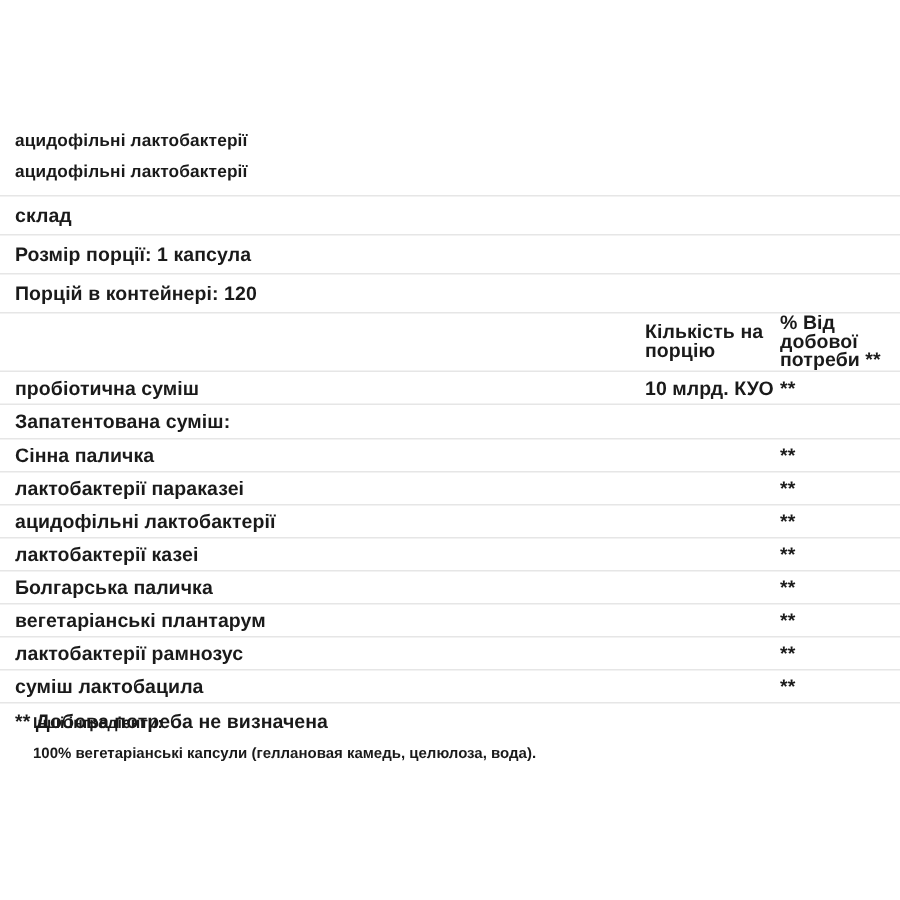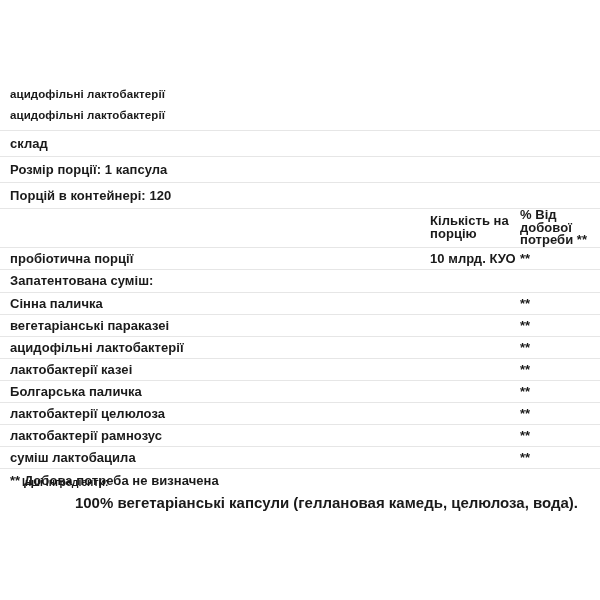--- a/index.html
+++ b/index.html
@@ -98,25 +98,24 @@
     box-sizing: border-box;
   }
   .other-label {
     font-size: 10.5px;
     font-weight: 600;
     color: #1a1a1a;
     line-height: 16px;
     margin-bottom: 5px;
   }
   .other-text {
-    font-size: 15px;
-    font-weight: 700;
-    color: #1a1a1a;
-    line-height: 16px;
-    text-align: right;
+    font-size: 10px;
+    font-weight: 700;
+    color: #1a1a1a;
+    line-height: 16px;
   }
 </style>
 </head>
 <body>
 
 <div class="page">
 
   <div class="heading-block">
     <div class="heading-primary">ацидофільні лактобактерії</div>
     <div class="heading-secondary">ацидофільні лактобактерії</div>
@@ -147,58 +146,58 @@
         <td class="col-name"></td>
         <td class="col-amount">
           <span class="cell-wrap">Кількість на порцію</span>
         </td>
         <td class="col-dv">
           <span class="cell-wrap">% Від добової потреби **</span>
         </td>
       </tr>
 
       <tr class="row-blend">
-        <td class="col-name">пробіотична порції</td>
+        <td class="col-name">пробіотична суміш</td>
         <td class="col-amount">10 млрд. КУО</td>
         <td class="col-dv">**</td>
       </tr>
 
       <tr class="row-group">
         <td class="col-name">Запатентована суміш:</td>
         <td class="col-amount"></td>
         <td class="col-dv"></td>
       </tr>
 
       <tr class="row-item">
         <td class="col-name">Сінна паличка</td>
         <td class="col-amount"></td>
         <td class="col-dv">**</td>
       </tr>
       <tr class="row-item">
-        <td class="col-name">вегетаріанські параказеі</td>
+        <td class="col-name">лактобактерії параказеі</td>
         <td class="col-amount"></td>
         <td class="col-dv">**</td>
       </tr>
       <tr class="row-item">
         <td class="col-name">ацидофільні лактобактерії</td>
         <td class="col-amount"></td>
         <td class="col-dv">**</td>
       </tr>
       <tr class="row-item">
         <td class="col-name">лактобактерії казеі</td>
         <td class="col-amount"></td>
         <td class="col-dv">**</td>
       </tr>
       <tr class="row-item">
         <td class="col-name">Болгарська паличка</td>
         <td class="col-amount"></td>
         <td class="col-dv">**</td>
       </tr>
       <tr class="row-item">
-        <td class="col-name">лактобактерії целюлоза</td>
+        <td class="col-name">вегетаріанські плантарум</td>
         <td class="col-amount"></td>
         <td class="col-dv">**</td>
       </tr>
       <tr class="row-item">
         <td class="col-name">лактобактерії рамнозус</td>
         <td class="col-amount"></td>
         <td class="col-dv">**</td>
       </tr>
       <tr class="row-item">
         <td class="col-name">суміш лактобацила</td>

